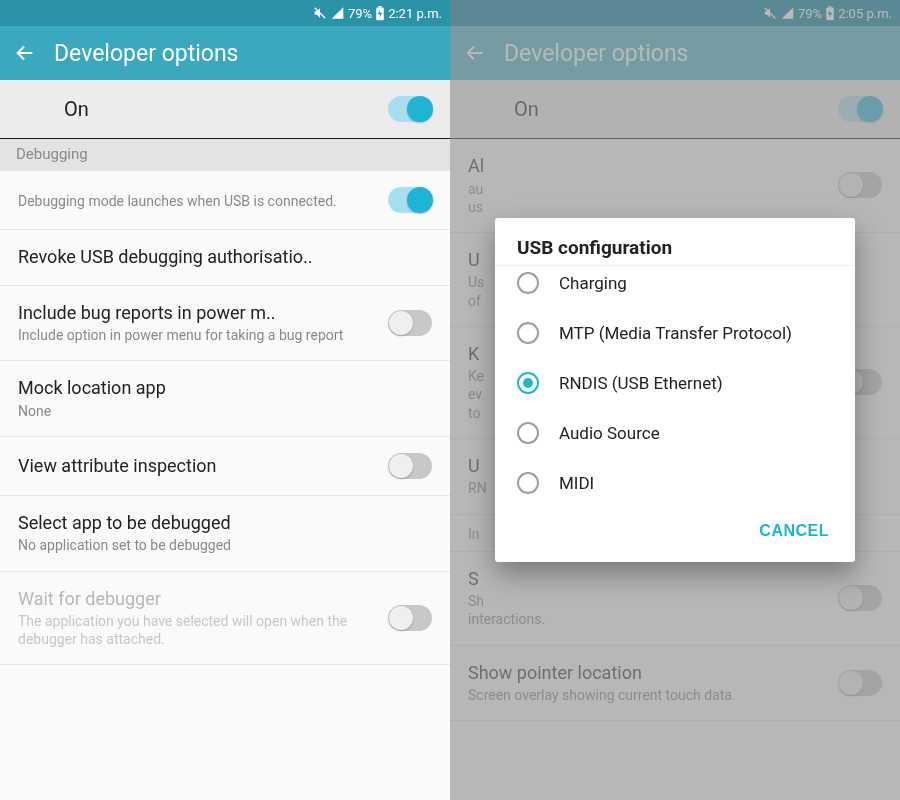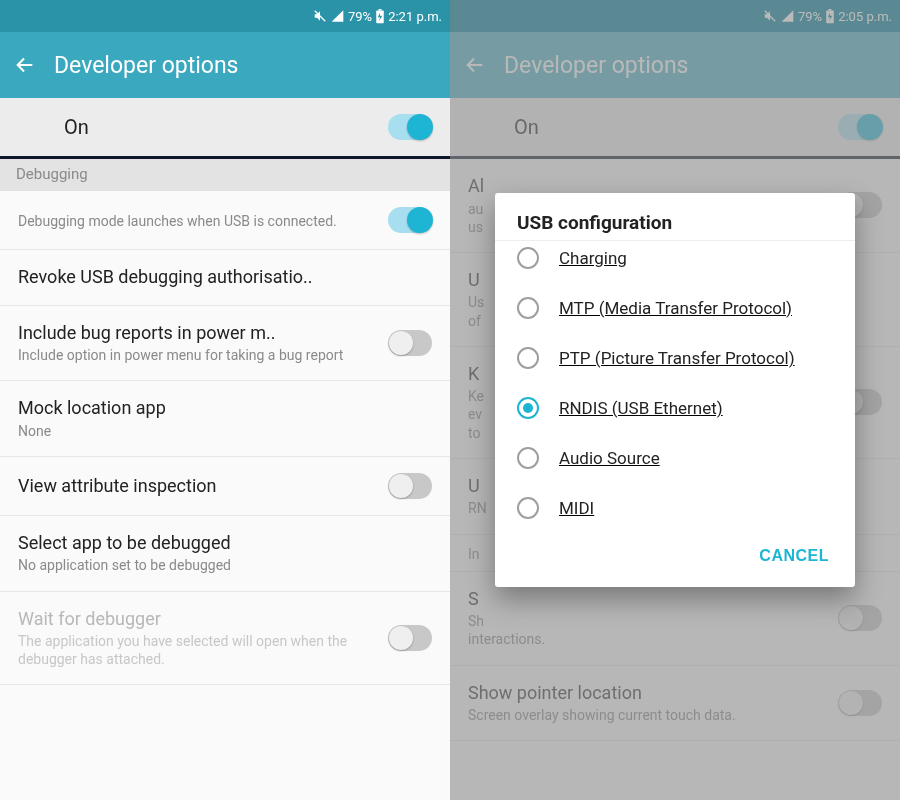--- a/index.html
+++ b/index.html
@@ -15,53 +15,53 @@
     width: 450px;
     height: 800px;
     background: #f2f2f2;
     position: relative;
     display: flex;
     flex-direction: column;
     overflow: hidden;
   }
   
   .statusbar {
-    height: 32px;
+    height: 26px;
     background: #2b93a8;
     color: #fff;
     display: flex;
     align-items: center;
     justify-content: flex-end;
     padding: 0 8px;
     font-size: 13px;
     gap: 4px;
   }
   .statusbar .icons { display: flex; align-items: center; gap: 3px; }
   .sb-icon { display: inline-flex; align-items: center; }
   .statusbar svg { display: block; }
   
   .appbar {
-    height: 66px;
+    height: 54px;
     background: #3aa8bf;
     color: #fff;
     display: flex;
     align-items: center;
     padding: 0 14px;
     gap: 18px;
   }
   .back-arrow { width: 22px; height: 22px; }
   .appbar-title { font-size: 23px; font-weight: 400; }
   
   .master-row {
     background: #ececec;
     padding: 16px 18px 16px 64px;
     display: flex;
     align-items: center;
     justify-content: space-between;
-    border-bottom: 3px solid #0f172a;
+    border-bottom: 1px solid #0f172a;
   }
   .master-row .label { font-size: 20px; color: #222; }
   
   .section-header {
     background: #e3e3e3;
     color: #8a8a8a;
     font-size: 15px;
     padding: 6px 16px 8px;
   }
   
@@ -112,21 +112,20 @@
     top: -10px;
   }
   .dialog-title {
     font-size: 19px; color: #222; font-weight: 700;
     padding: 0 22px 6px;
   }
   .dialog-divider { height: 1px; background: #eee; margin: 0 0 0; }
   .radio-row {
     display: flex; align-items: center; gap: 20px;
     padding: 14px 22px;
-    text-decoration: underline;
   }
   .radio-row.first { padding-top: 6px; }
   .radio {
     width: 22px; height: 22px; border-radius: 50%;
     border: 2px solid #9e9e9e; display: inline-flex;
     align-items: center; justify-content: center; flex-shrink: 0;
   }
   .radio.selected { border-color: #1eb4d4; }
   .radio.selected::after {
     content: ""; width: 10px; height: 10px; border-radius: 50%;
@@ -361,24 +360,20 @@
 
       <div class="radio-row first">
         <span class="radio"></span>
         <span class="radio-label">Charging</span>
       </div>
       <div class="radio-row">
         <span class="radio"></span>
         <span class="radio-label">MTP (Media Transfer Protocol)</span>
       </div>
       <div class="radio-row">
-        <span class="radio"></span>
-        <span class="radio-label">PTP (Picture Transfer Protocol)</span>
-      </div>
-      <div class="radio-row">
         <span class="radio selected"></span>
         <span class="radio-label">RNDIS (USB Ethernet)</span>
       </div>
       <div class="radio-row">
         <span class="radio"></span>
         <span class="radio-label">Audio Source</span>
       </div>
       <div class="radio-row">
         <span class="radio"></span>
         <span class="radio-label">MIDI</span>

